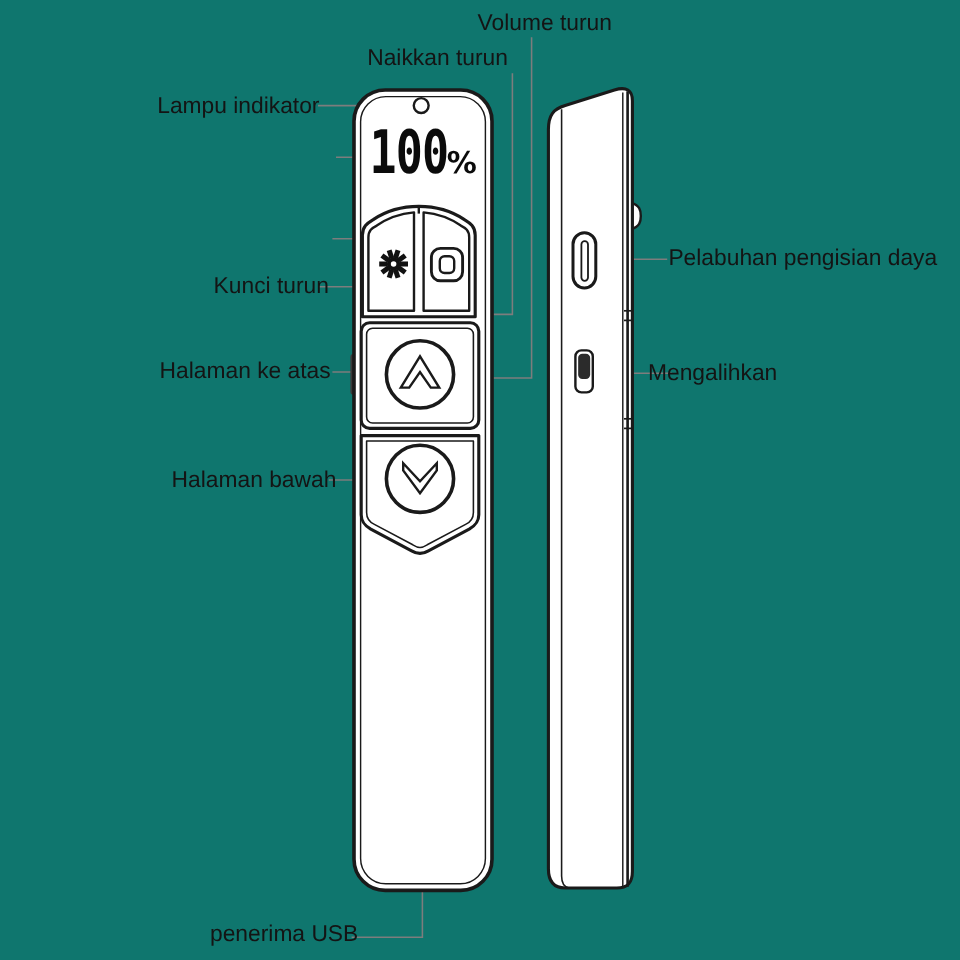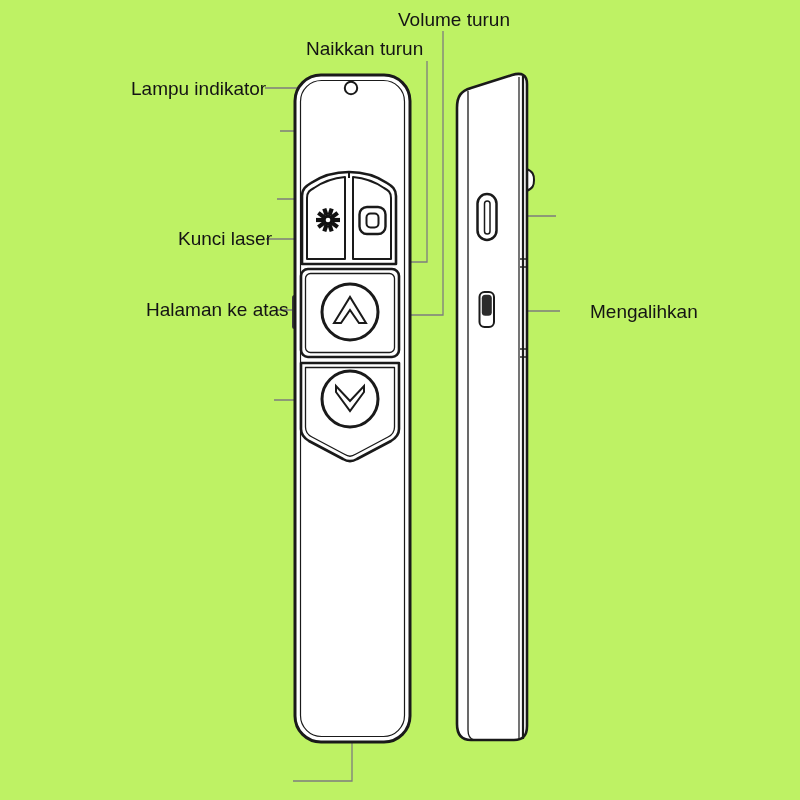--- a/index.html
+++ b/index.html
@@ -1,17 +1,17 @@
 <!DOCTYPE html>
 <html><head>
 <meta charset="utf-8">
 <style>
   html,body{margin:0;padding:0;background:#ffffff;}
   .canvas{
-    position:relative;width:800px;height:800px;background:#bef264;overflow:hidden;
+    position:relative;width:800px;height:800px;background:#0f766e;overflow:hidden;
     font-family:"Liberation Sans", sans-serif;
   }
   svg{position:absolute;left:0;top:0;}
   .label{
     position:absolute;font-size:19px;color:#141414;line-height:21px;white-space:nowrap;
     letter-spacing:0px;
   }
   .lcd{
     position:absolute;left:308px;top:104px;height:48px;line-height:46px;white-space:nowrap;
     color:#0b0b0b;
@@ -123,18 +123,24 @@
       <g>
         <rect x="479.5" y="292" width="14.5" height="35" rx="5" stroke-width="2" fill="#ffffff"></rect>
         <rect x="481.8" y="294.8" width="10" height="21" rx="3.5" fill="#2b2b2b" stroke="none"></rect>
       </g>
     </g>
   </svg>
 
   <div class="label" style="left:398px;top:9px">Volume turun</div>
   <div class="label" style="left:306px;top:38px">Naikkan turun</div>
   <div class="label" style="left:131px;top:78px">Lampu indikator</div>
-  <div class="label" style="left:178px;top:228px">Kunci laser</div>
-  <div class="label" style="left:146px;top:299px">Halaman ke atas</div>
-  <div class="label" style="left:590px;top:301px">Mengalihkan</div>
+  <div class="label" style="left:178px;top:228px">Kunci turun</div>
+  <div class="label" style="left:133px;top:299px">Halaman ke atas</div>
+  <div class="label" style="left:143px;top:390px">Halaman bawah</div>
+  <div class="label" style="left:557px;top:205px">Pelabuhan pengisian daya</div>
+  <div class="label" style="left:540px;top:301px">Mengalihkan</div>
+  <div class="label" style="left:175px;top:768px">penerima USB</div>
 
+  <div class="lcd">
+    <span class="lcd-digits">100</span><span class="lcd-pct">%</span>
+  </div>
 
 </div>
 
 </body></html>

